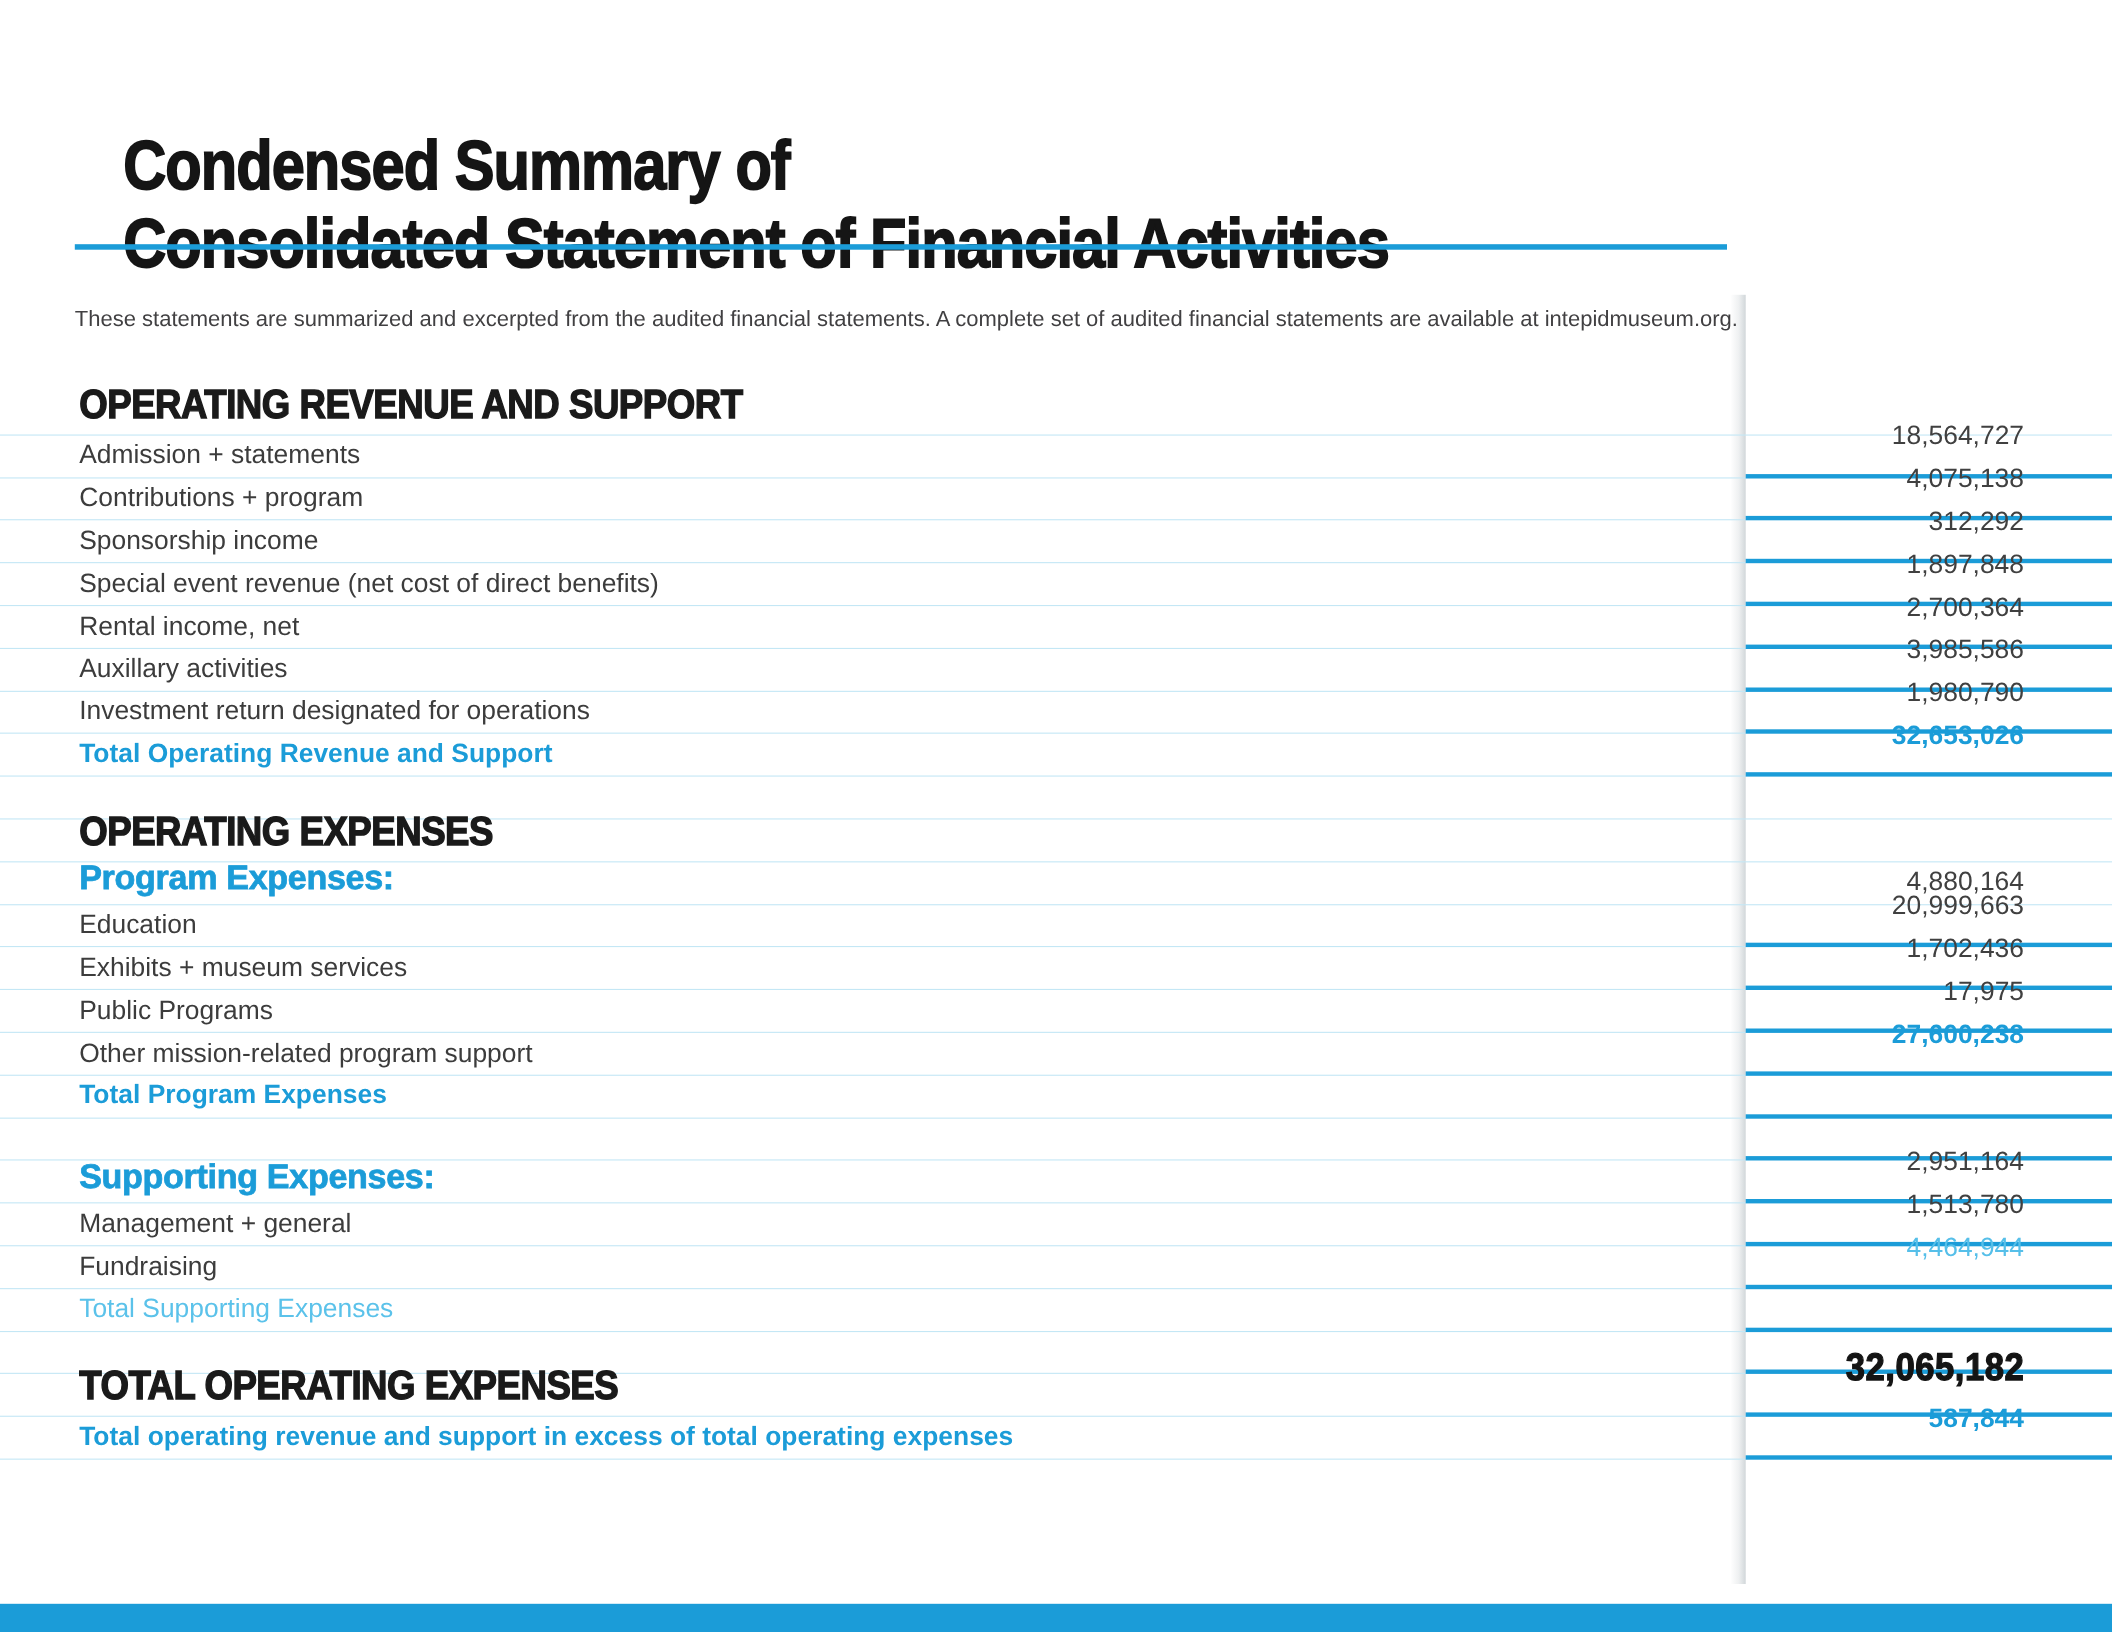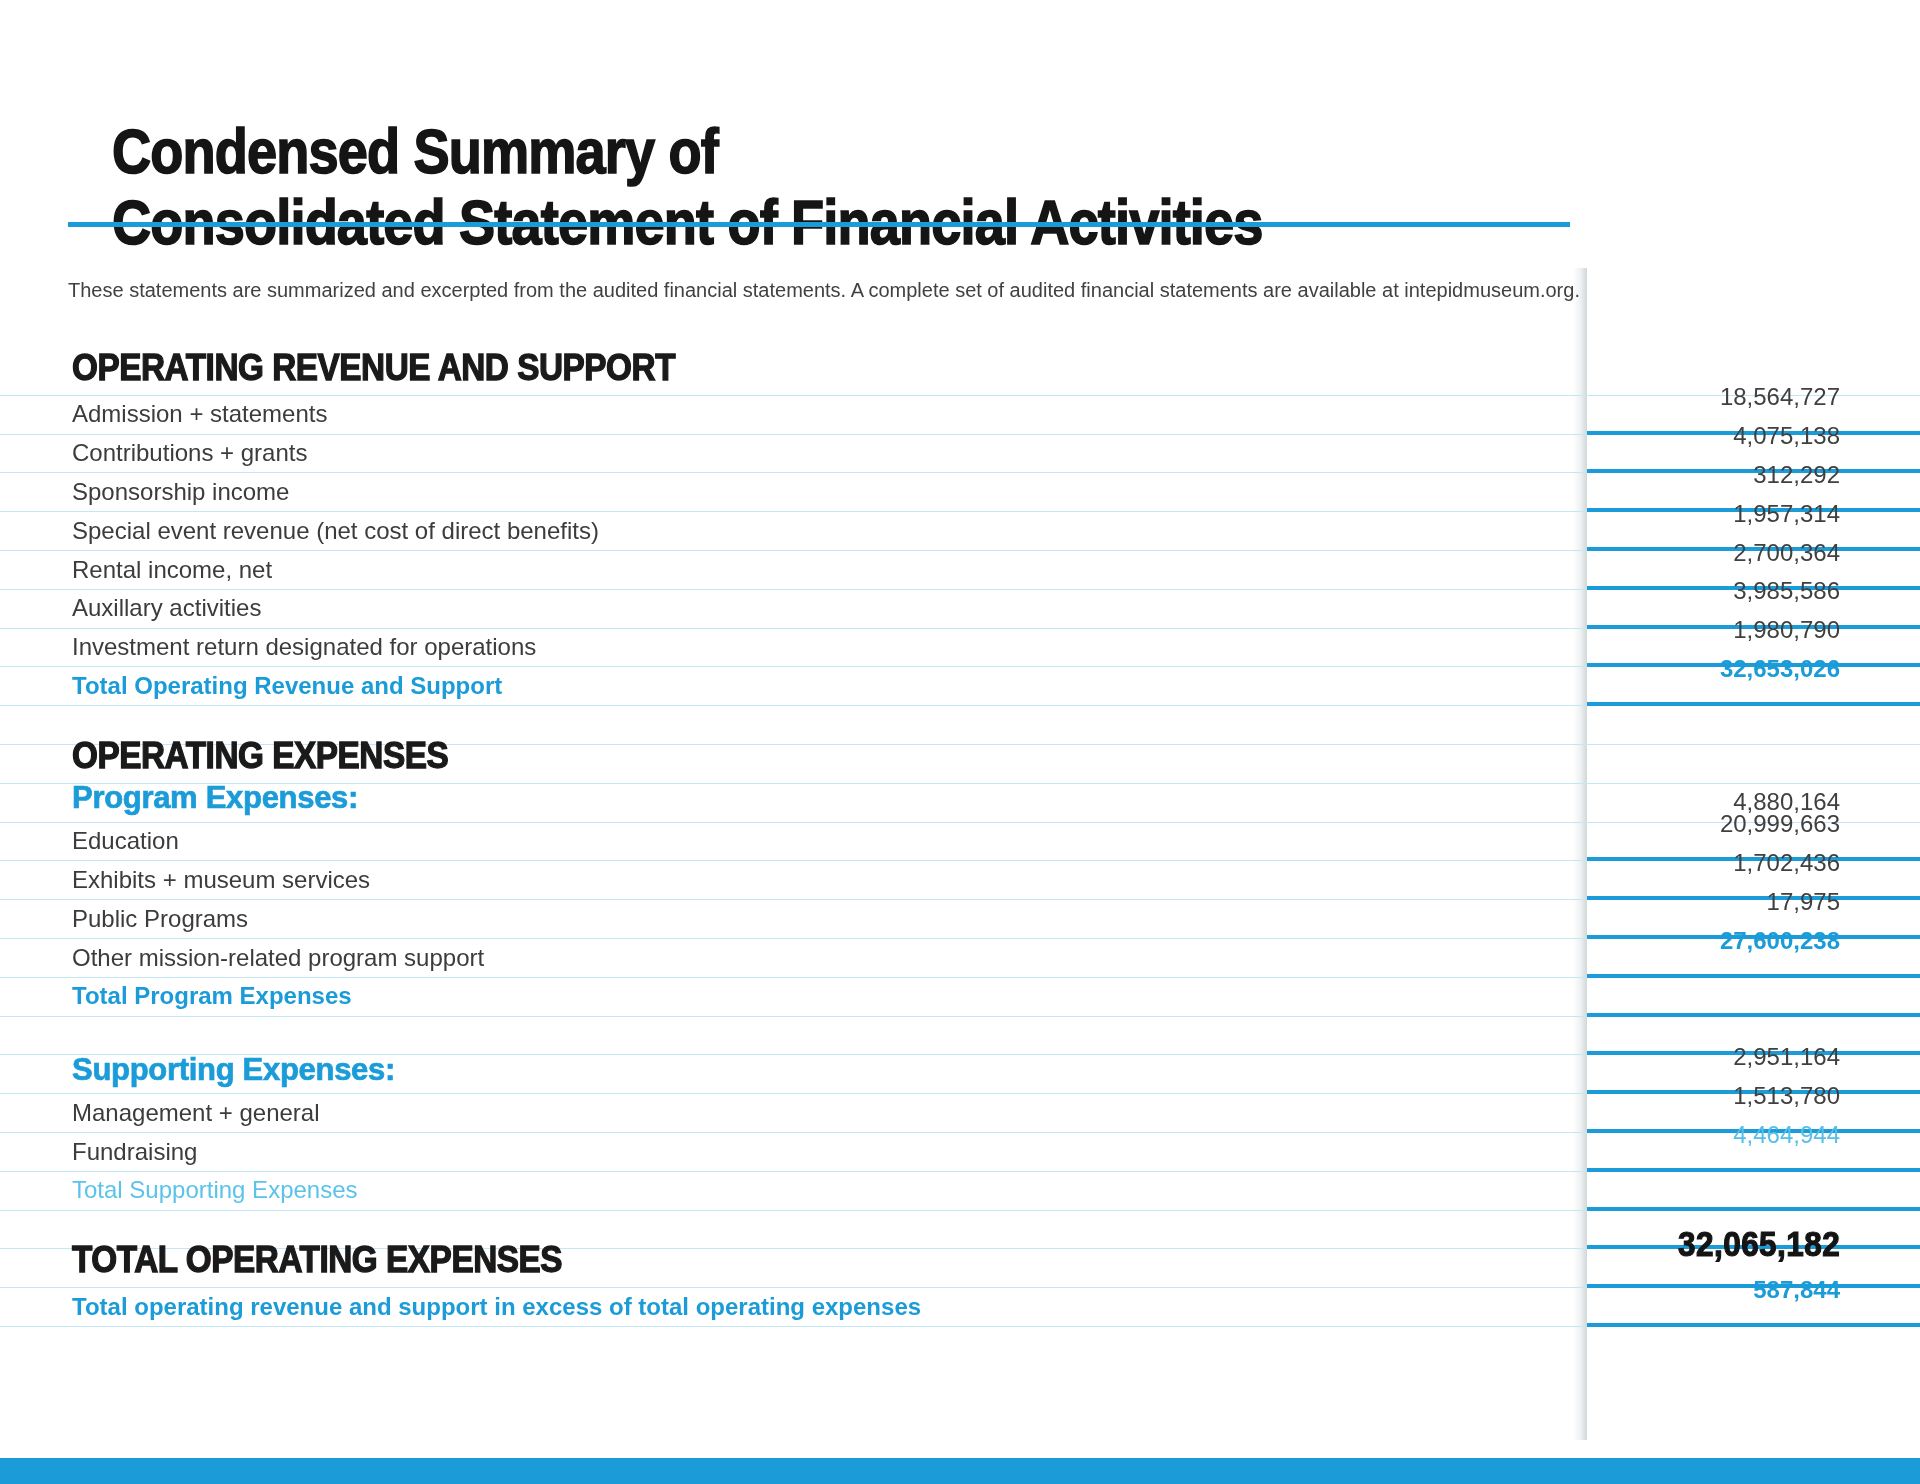--- a/index.html
+++ b/index.html
@@ -72,42 +72,42 @@
       <div class="cell lbl">
           <span>Admission + statements</span>
         </div>
       <div class="cell val dark">
           <span>18,564,727</span>
         </div>
     </div>
 
     <div class="row">
       <div class="cell lbl">
-          <span>Contributions + grants</span>
+          <span>Contributions + program</span>
         </div>
       <div class="cell val dark">
           <span>4,075,138</span>
         </div>
     </div>
 
     <div class="row">
       <div class="cell lbl">
           <span>Sponsorship income</span>
         </div>
       <div class="cell val dark">
           <span>312,292</span>
         </div>
     </div>
 
     <div class="row">
       <div class="cell lbl">
           <span>Special event revenue (net cost of direct benefits)</span>
         </div>
       <div class="cell val dark">
-          <span>1,957,314</span>
+          <span>1,897,848</span>
         </div>
     </div>
 
     <div class="row">
       <div class="cell lbl">
           <span>Rental income, net</span>
         </div>
       <div class="cell val dark">
           <span>2,700,364</span>
         </div>

